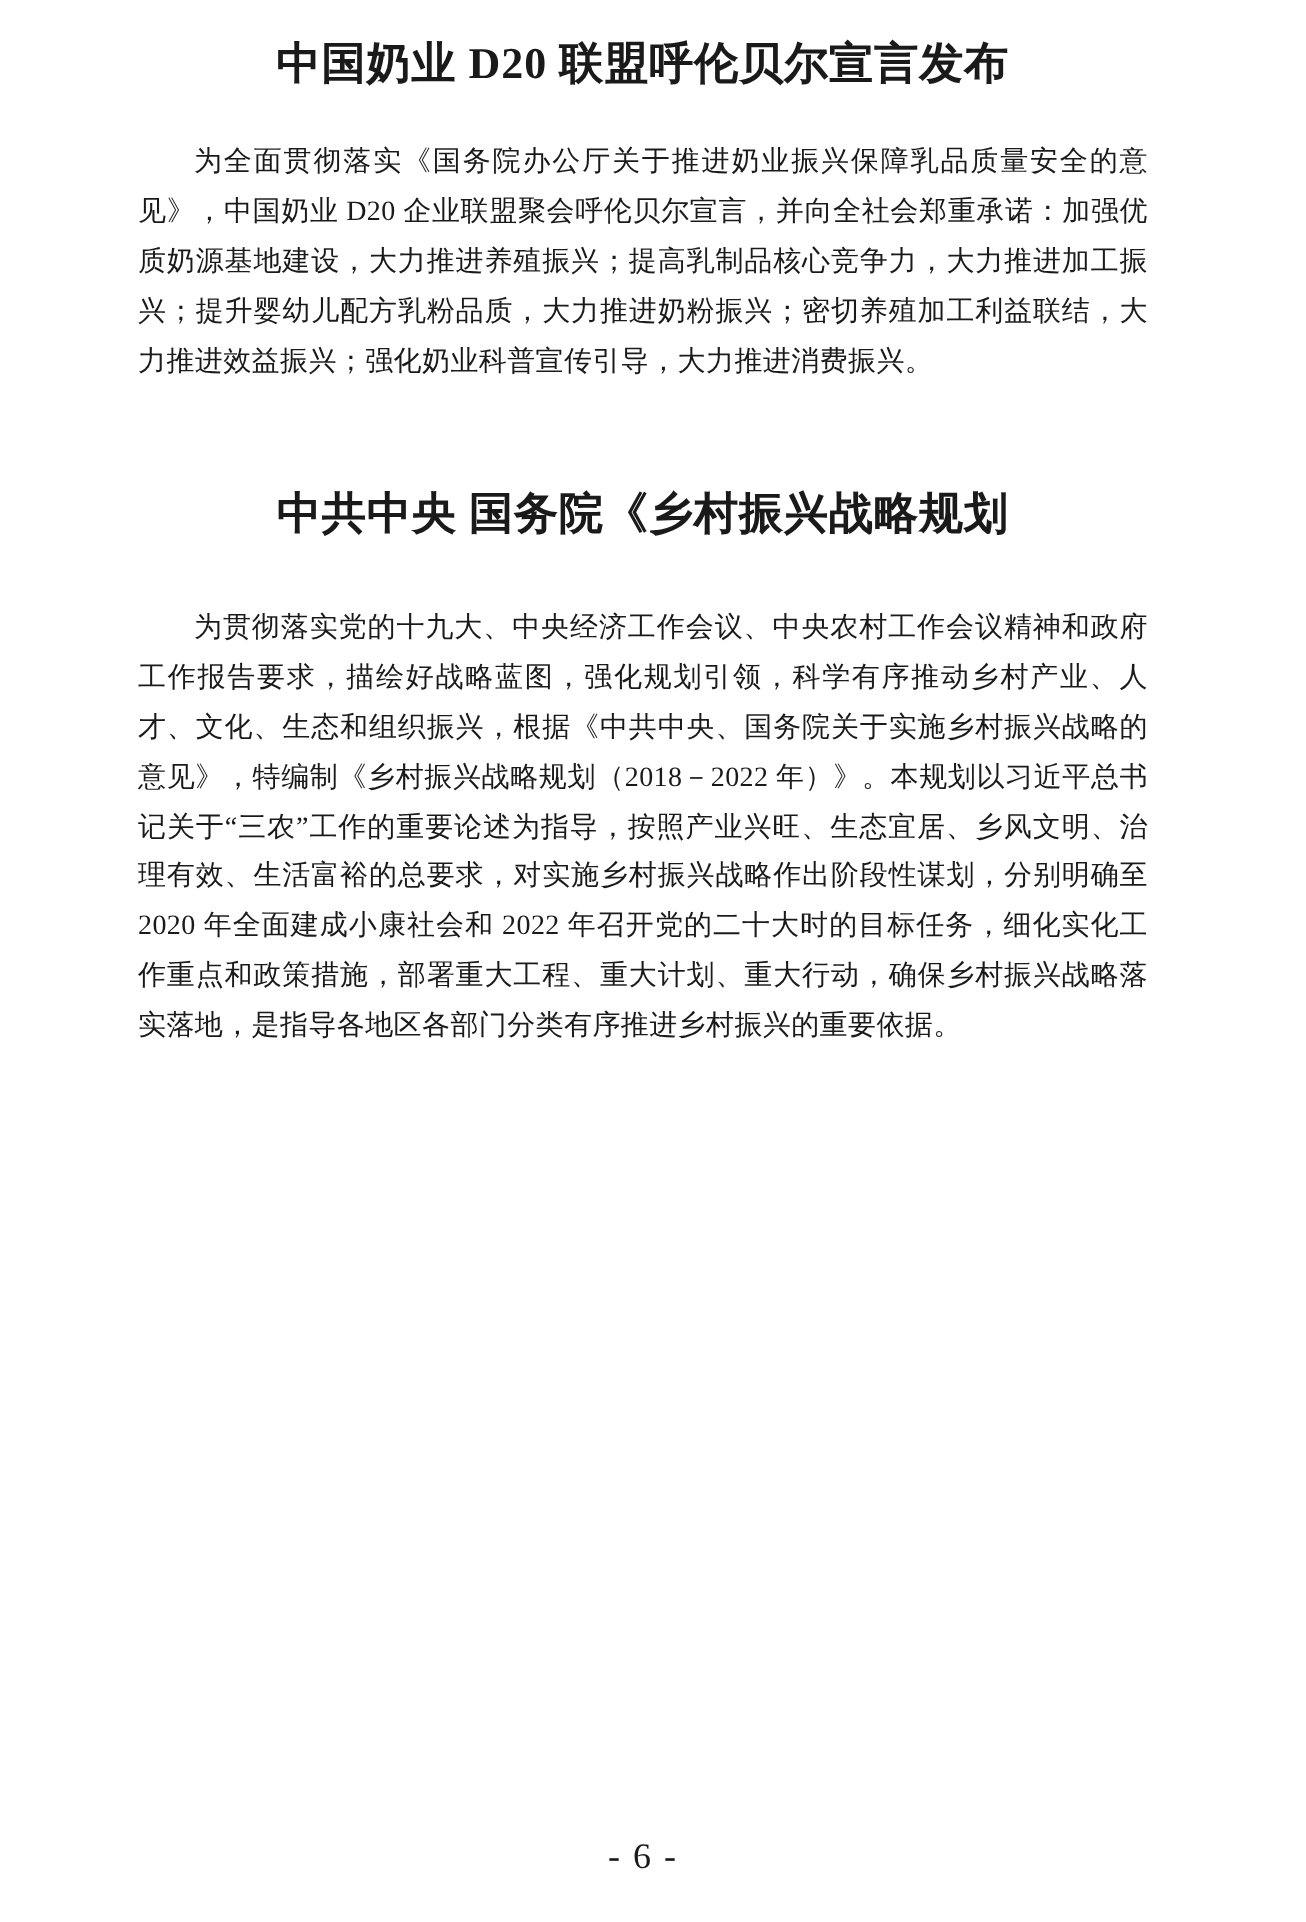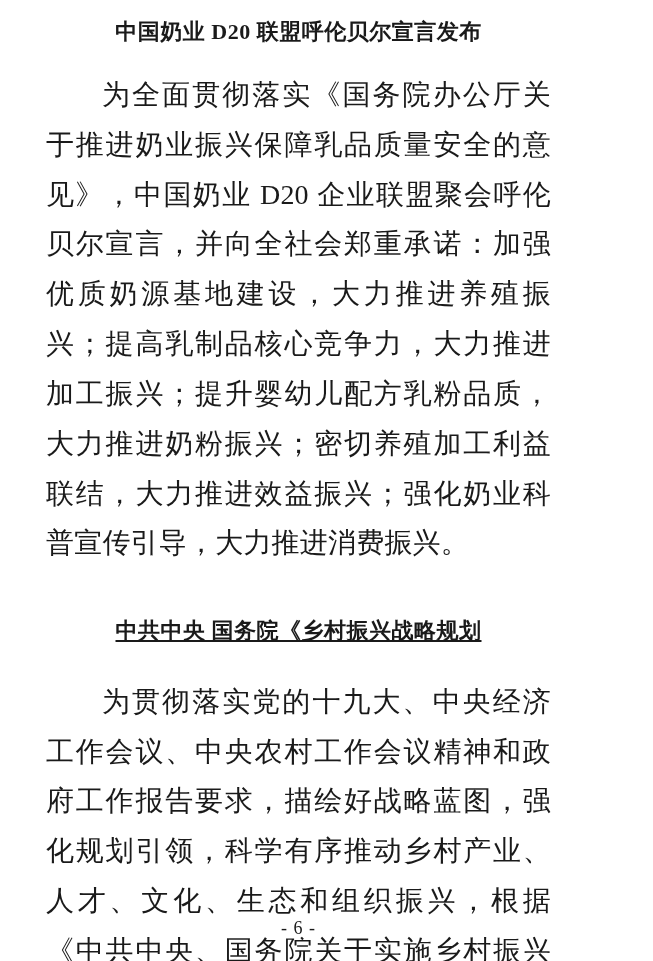--- a/index.html
+++ b/index.html
@@ -13,58 +13,58 @@
     font-family: "Liberation Serif", "DejaVu Serif", serif;
     color: #1a1a1a;
     overflow: hidden;
   }
   .page {
     position: relative;
     width: 597px;
     height: 961px;
     box-sizing: border-box;
     padding: 0 46px;
+    margin-left: 23px;
   }
   .article {
     margin: 0;
   }
   .article-title {
     text-align: center;
     font-weight: bold;
     font-size: 22px;
     line-height: 1.45;
     letter-spacing: 0.5px;
     margin: 0;
   }
   .article-1 .article-title {
     padding-top: 16px;
   }
   .title-line {
     display: block;
     white-space: nowrap;
   }
   .body-text {
-    font-size: 28px;
+    font-size: 14px;
     line-height: 1.78;
     text-align: justify;
     text-justify: inter-ideograph;
     text-indent: 2em;
     margin: 0;
     letter-spacing: 0.2px;
   }
   .article-1 .body-text {
     margin-top: 22px;
   }
   .article-2 {
     margin-top: 44px;
   }
   .article-2 .article-title {
     font-size: 22px;
     line-height: 1.75;
-    text-decoration: underline;
   }
   .article-2 .body-text {
     margin-top: 26px;
   }
   .page-number {
     position: absolute;
     left: 0;
     right: 0;
     bottom: 22px;
     text-align: center;

